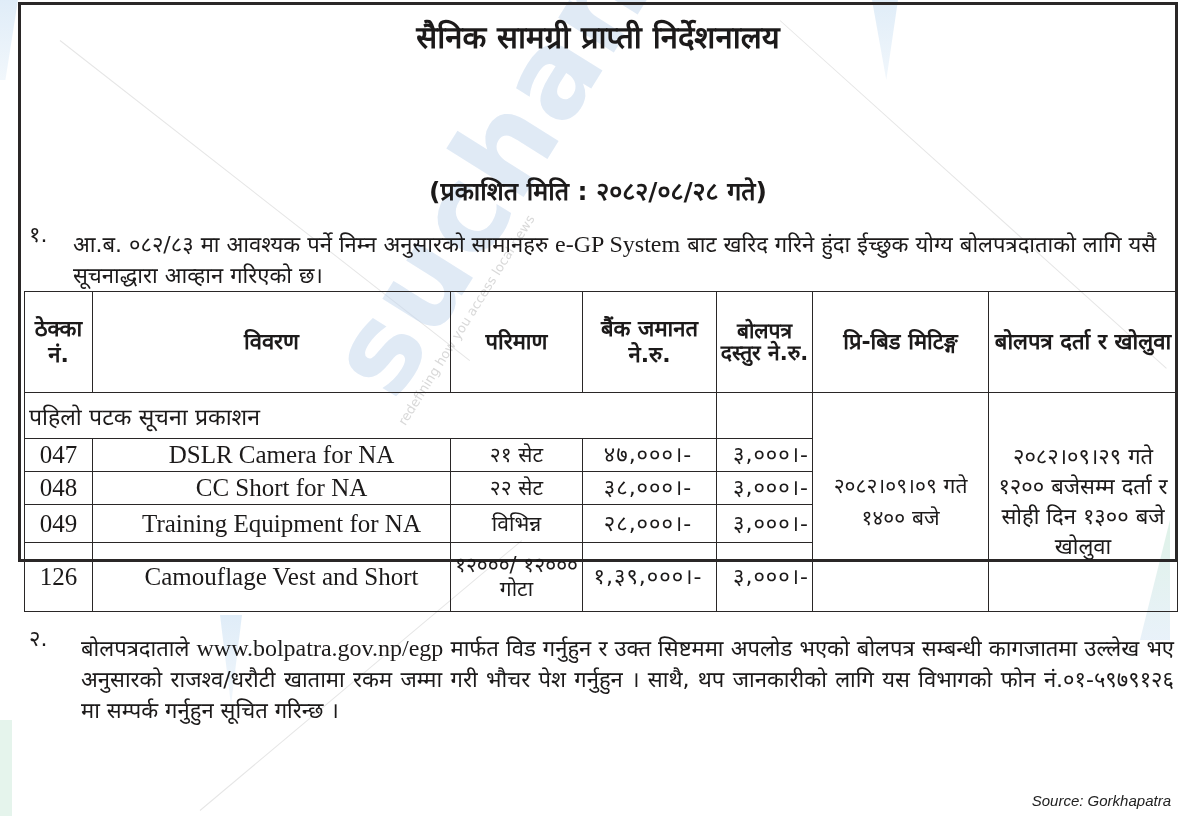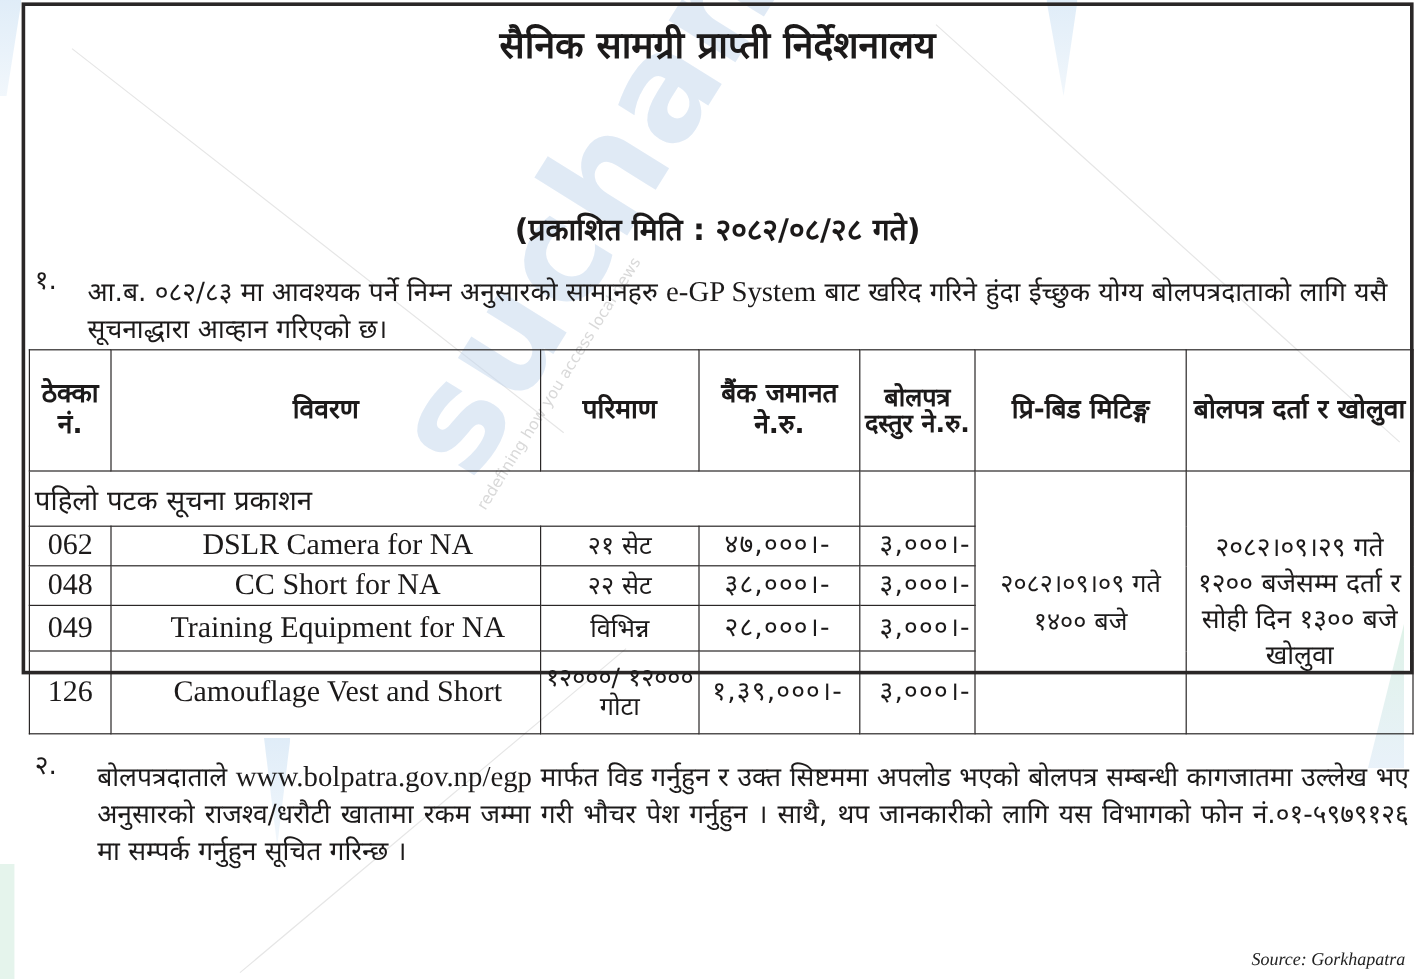--- a/index.html
+++ b/index.html
@@ -46,21 +46,21 @@
   .r3 td { height: 38px; }
   .r4 td { height: 69px; }
   .c-no { font-family: "Liberation Serif", serif; font-size: 25px !important; }
   .c-desc { font-family: "Liberation Serif", serif; font-size: 25px !important; text-align: right; padding-left: 20px; }
   .c-qty { font-size: 21px !important; line-height: 24px !important; }
   .c-amt { font-size: 22px !important; text-align: right; padding-right: 3px; letter-spacing: 1px; }
   .c-fee { font-size: 22px !important; text-align: left !important; padding-left: 16px; letter-spacing: 1px; }
   .c-prebid { font-size: 21px !important; line-height: 32px !important; margin-left: 13px; }
   .c-reg { font-size: 22px !important; line-height: 30px !important; }
 
-  .source { position: absolute; right: 10px; top: 792px; font-family: Liberation Serif, serif; font-style: italic; font-size: 15px; color: #222; }
+  .source { position: absolute; right: 10px; top: 792px; font-family: Liberation Sans, sans-serif; font-style: italic; font-size: 15px; color: #222; }
 </style>
 </head>
 <body>
 
 <div class="wm" style="left:0;top:0;width:1181px;height:816px;">
   <div class="wm-shard" style="left:0;top:0;width:18px;height:80px;clip-path:polygon(0 0,100% 0,30% 100%,0 100%);"></div>
   <div class="wm-shard" style="left:872px;top:0;width:26px;height:80px;clip-path:polygon(0 0,100% 0,55% 100%);"></div>
   <div class="wm-shard" style="left:220px;top:615px;width:22px;height:90px;clip-path:polygon(0 0,100% 0,50% 100%);"></div>
   <div class="wm-shard" style="left:1140px;top:520px;width:30px;height:120px;background:linear-gradient(180deg,#d7efe2,#e3eef8);clip-path:polygon(100% 0,100% 100%,0 100%);"></div>
   <div class="wm-shard" style="left:0;top:720px;width:12px;height:96px;background:#dff1e7;"></div>
@@ -105,21 +105,21 @@
       </tr>
     </thead>
     <tbody>
       <tr class="group-row">
         <td colspan="4" class="group-label">पहिलो पटक सूचना प्रकाशन</td>
         <td></td>
         <td rowspan="5" class="c-prebid">२०८२।०९।०९ गते १४०० बजे</td>
         <td rowspan="5" class="c-reg">२०८२।०९।२९ गते १२०० बजेसम्म दर्ता र सोही दिन १३०० बजे खोलुवा</td>
       </tr>
       <tr class="item-row r1">
-        <td class="c-no">062</td>
+        <td class="c-no">047</td>
         <td class="c-desc">DSLR Camera for NA</td>
         <td class="c-qty">२१ सेट</td>
         <td class="c-amt">४७,०००।-</td>
         <td class="c-fee">३,०००।-</td>
       </tr>
       <tr class="item-row r2">
         <td class="c-no">048</td>
         <td class="c-desc">CC Short for NA</td>
         <td class="c-qty">२२ सेट</td>
         <td class="c-amt">३८,०००।-</td>

